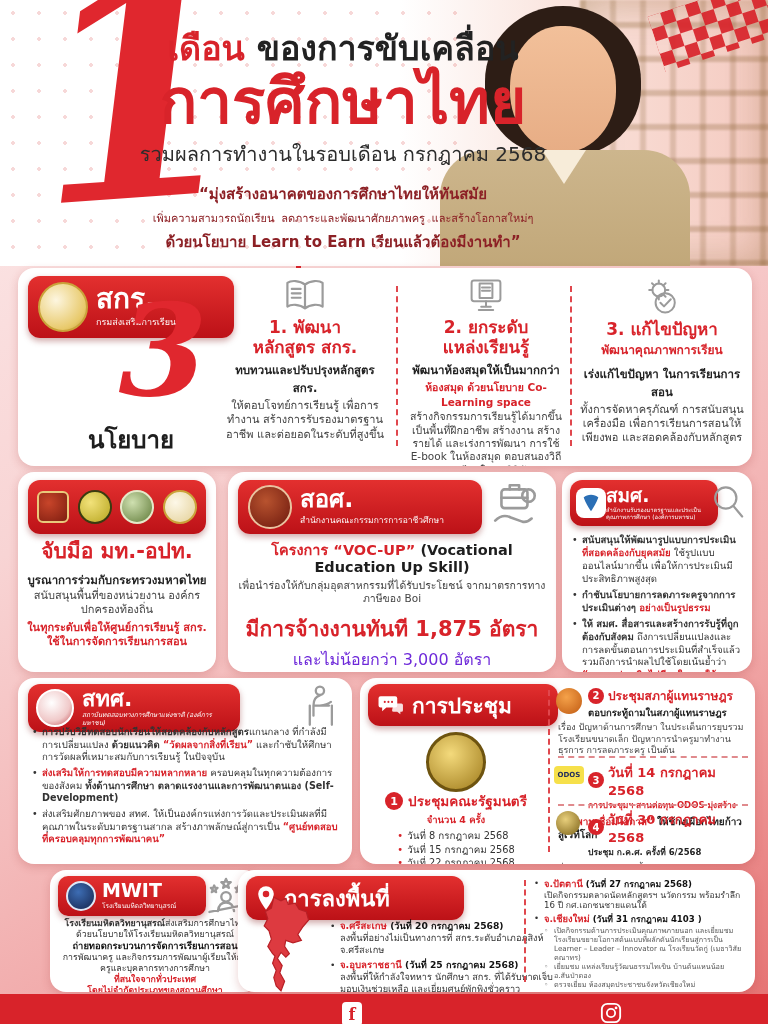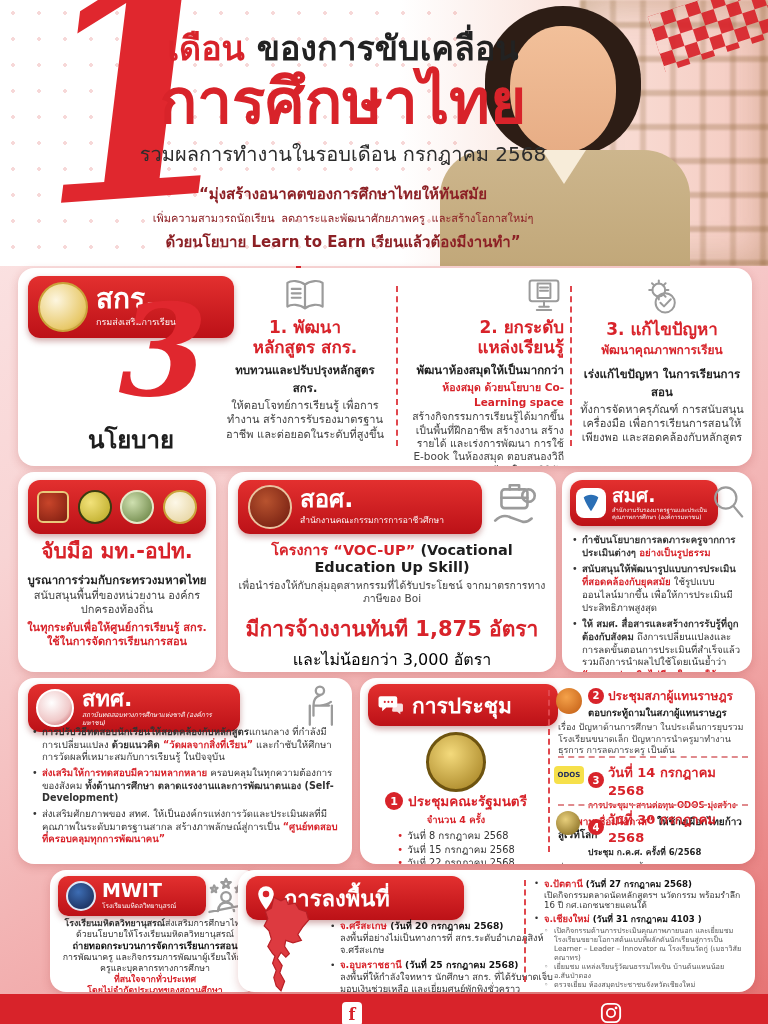--- a/index.html
+++ b/index.html
@@ -92,21 +92,21 @@
     </svg>
     <div class="r b" style="font-size:17px;line-height:1.15;">
       <div>1. พัฒนา</div>
         <div>หลักสูตร สกร.</div>
     </div>
     <div class="b" style="font-size:11.5px;color:#222;margin-top:4px;">ทบทวนและปรับปรุงหลักสูตร สกร.</div>
     <div style="font-size:11px;line-height:1.3;margin-top:2px;color:#444;">ให้ตอบโจทย์การเรียนรู้ เพื่อการทำงาน สร้างการรับรองมาตรฐานอาชีพ และต่อยอดในระดับที่สูงขึ้น</div>
   </div>
   <div class="vdash" style="left:378px;top:18px;height:160px;"></div>
 
-  <div class="col" style="left:390px;top:10px;width:156px;text-align:right;">
+  <div class="col" style="left:390px;top:10px;width:156px;">
     <svg width="40" height="36" viewBox="0 0 100 90">
       <rect class="iconsvg" x="14" y="6" width="72" height="52" rx="6"></rect>
       <path class="iconsvg" d="M34 14 h32 v36 h-32 z M40 24 h20 M40 32 h20 M50 58 v14 M32 80 h36 M38 72 h24"></path>
     </svg>
     <div class="r b" style="font-size:17px;line-height:1.15;">
       <div>2. ยกระดับ</div>
         <div>แหล่งเรียนรู้</div>
     </div>
     <div class="b" style="font-size:11.5px;color:#222;margin-top:4px;">พัฒนาห้องสมุดให้เป็นมากกว่า</div>
     <div class="r b" style="font-size:10.5px;">ห้องสมุด ด้วยนโยบาย Co-Learning space</div>
@@ -156,47 +156,47 @@
     <path class="iconsvg" d="M38 18 v-8 h18 v8 M22 34 h50"></path>
     <circle class="iconsvg" cx="74" cy="30" r="12"></circle>
     <path class="iconsvg" d="M10 78 q14 -14 30 -6 l22 8 q10 2 18 -6"></path>
   </svg>
   <div class="abs" style="left:10px;top:70px;width:308px;text-align:center;">
     <div style="font-size:14.5px;line-height:1.2;">
       <span class="r b">โครงการ “VOC-UP”</span><span class="b" style="color:#1d1d1d;"> (Vocational Education Up Skill)</span>
     </div>
     <div style="font-size:10.5px;line-height:1.3;color:#444;margin-top:2px;">เพื่อนำร่องให้กับกลุ่มอุตสาหกรรมที่ได้รับประโยชน์ จากมาตรการทางภาษีของ Boi</div>
     <div class="r b" style="font-size:21px;margin-top:6px;">มีการจ้างงานทันที 1,875 อัตรา</div>
-    <div style="font-size:16px;color:#000000;margin-top:2px;">และไม่น้อยกว่า 3,000 อัตรา</div>
+    <div style="font-size:16px;color:#6d28d9;margin-top:2px;">และไม่น้อยกว่า 3,000 อัตรา</div>
 
   </div>
 </div>
 
 <div class="card" style="left:562px;top:472px;width:190px;height:200px;">
-  <div class="badge" style="left:8px;top:8px;width:136px;height:46px;padding:0 6px;gap:6px;">
+  <div class="badge" style="left:8px;top:8px;width:136px;height:46px;padding:0 6px;">
     <span style="width:30px;height:30px;border-radius:8px;background:#fff;display:flex;align-items:center;justify-content:center;flex:none;">
       <svg width="22" height="22" viewBox="0 0 24 24">
           <path d="M4 6 C8 2 16 2 20 6 C17 14 14 18 12 21 C10 18 7 14 4 6 Z" fill="#2b6fb5"></path>
         </svg>
     </span>
     <span>
       <div class="b" style="font-size:19px;line-height:1;">สมศ.</div>
       <div style="font-size:5.8px;margin-top:2px;line-height:1.2;">สำนักงานรับรองมาตรฐานและประเมินคุณภาพการศึกษา (องค์การมหาชน)</div>
     </span>
   </div>
   <svg class="abs" width="40" height="42" viewBox="0 0 90 95" style="left:146px;top:10px;">
     <circle class="iconsvg" cx="40" cy="36" r="24"></circle>
     <path class="iconsvg" d="M57 54 l20 24"></path>
   </svg>
   <ul class="abs" style="left:10px;top:62px;width:172px;font-size:9.6px;line-height:1.35;color:#333;">
     <li style="margin-bottom:3px;">
+      <span class="b">สนับสนุนให้พัฒนารูปแบบการประเมิน </span><span class="r b">ที่สอดคล้องกับยุคสมัย</span><span> ใช้รูปแบบออนไลน์มากขึ้น เพื่อให้การประเมินมีประสิทธิภาพสูงสุด</span>
+    </li>
+    <li style="margin-bottom:3px;">
       <span class="b">กำชับนโยบายการลดภาระครูจากการประเมินต่างๆ </span><span class="r b">อย่างเป็นรูปธรรม</span>
-    </li>
-    <li style="margin-bottom:3px;">
-      <span class="b">สนับสนุนให้พัฒนารูปแบบการประเมิน </span><span class="r b">ที่สอดคล้องกับยุคสมัย</span><span> ใช้รูปแบบออนไลน์มากขึ้น เพื่อให้การประเมินมีประสิทธิภาพสูงสุด</span>
     </li>
     <li>
       <span class="b">ให้ สมศ. สื่อสารและสร้างการรับรู้ที่ถูกต้องกับสังคม</span><span> ถึงการเปลี่ยนแปลงและการลดขั้นตอนการประเมินที่สำเร็จแล้ว รวมถึงการนำผลไปใช้โดยเน้นย้ำว่า </span><span class="r b">“ผลการประเมินไม่มีผลในการให้ความดีความชอบ”</span>
     </li>
   </ul>
 </div>
 
 <div class="card" style="left:18px;top:678px;width:334px;height:186px;">
   <div class="badge" style="left:10px;top:6px;width:196px;height:48px;padding:0 8px;gap:8px;">
     <span class="emb" style="width:34px;height:34px;background:radial-gradient(circle at 40% 35%,#ffffff,#f0c9c9 60%,#c2484e);border:2px solid #fff;"></span>

